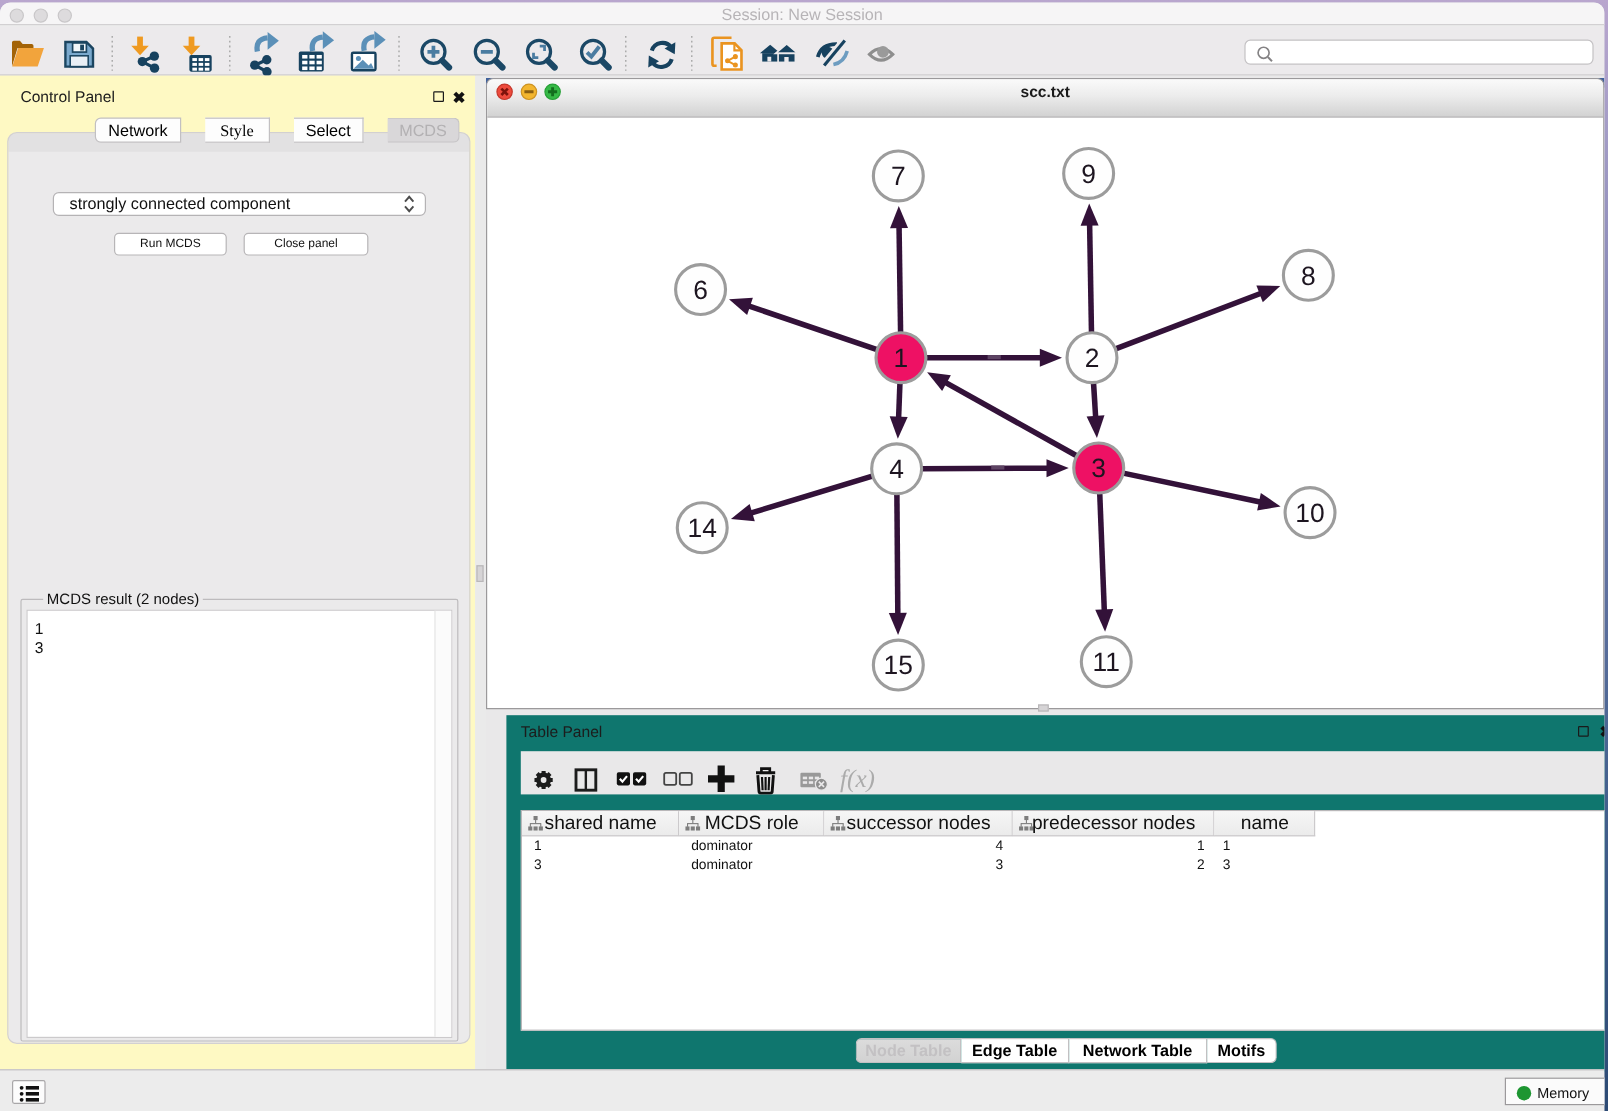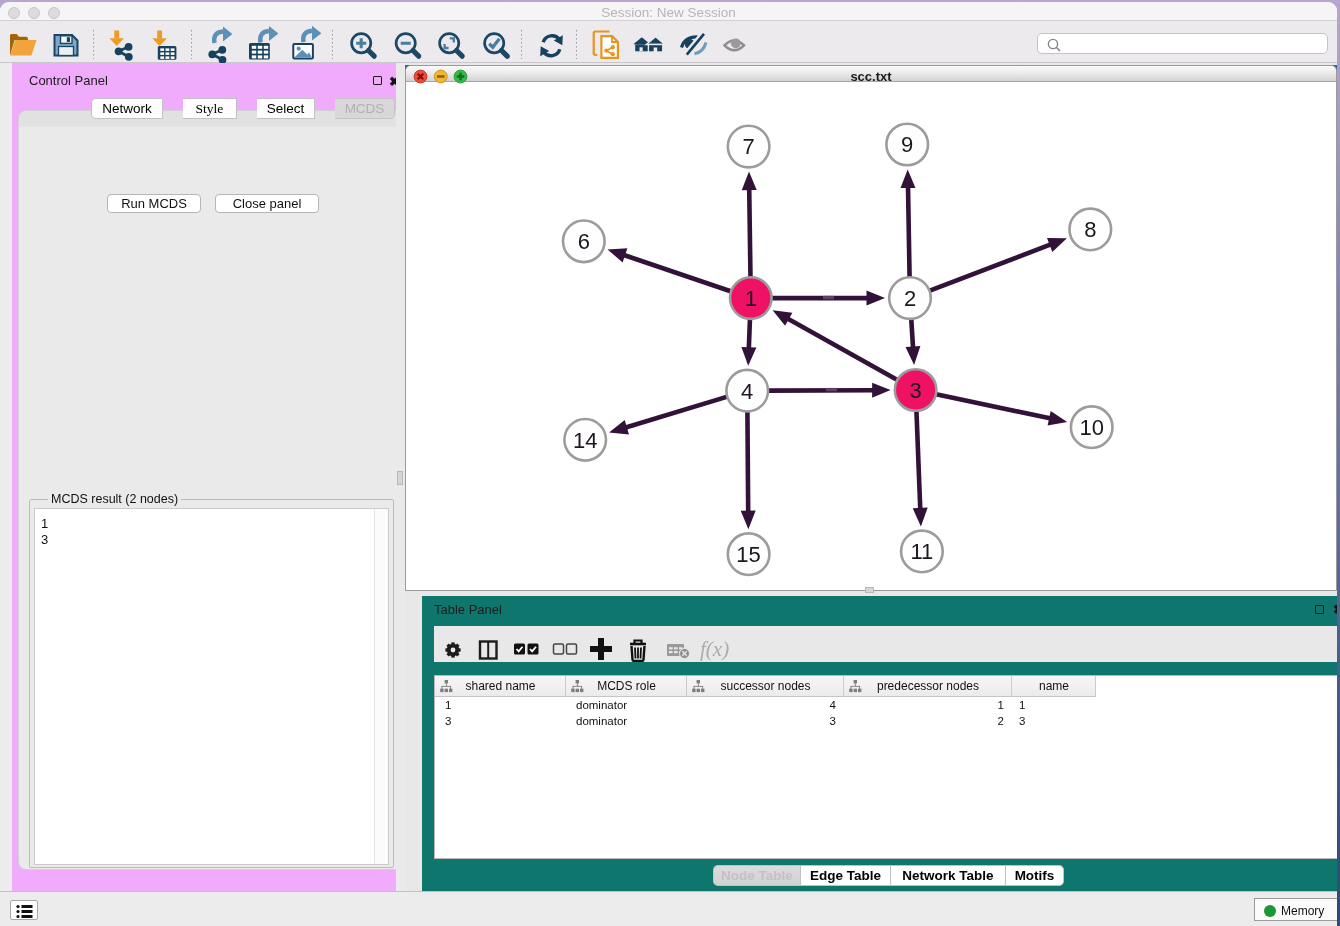--- a/index.html
+++ b/index.html
@@ -14,73 +14,73 @@
   .light { position:absolute; top:5px; width:12px; height:12px; border-radius:50%;
            background:#dddbdd; border:1px solid #c9c7c9; }
   #wintitle { position:absolute; top:3px; left:0; width:100%; text-align:center;
               font-size:13.5px; color:#b7b4b7; }
   
   #toolbar { position:absolute; left:0; top:20px; width:100%; height:41px;
              background:#eceaec; border-bottom:1px solid #c9c7c9; }
   #searchbox { position:absolute; left:1037px; top:11px; width:291px; height:21px;
                background:#fff; border:1px solid #c4c2c4; border-radius:5px; }
   
-  #cpanel { position:absolute; left:12px; top:61px; width:396px; height:830px; background:#f0abfc;padding-left:41px; }
+  #cpanel { position:absolute; left:0; top:61px; width:396px; height:830px; background:#fef9c3;padding-left:41px; }
   #cp-title { position:absolute; left:17px; top:10px; font-size:13px; color:#1c1c1c; }
   .float-ic { position:absolute; width:9px; height:9px; border:1.5px solid #1a1a1a; border-radius:1px; }
   .close-ic { position:absolute; font-size:13px; font-weight:bold; color:#111; line-height:11px; }
   #cp-box { position:absolute; left:6px; top:46.5px; width:386px; height:760px;
             border:1px solid #d2d0d2; border-radius:8px;
             background:linear-gradient(180deg,#e2e1e2 0,#e2e1e2 15px,#ebeaeb 16px); }
   .tabstrip { position:absolute; display:flex; z-index:5; }
   #cp-box { z-index:0; }
   #optlabel,#combo,.btn,#fieldset { z-index:3; }
   .tab { font-size:13.5px; color:#000; background:#fdfdfd; border:1px solid #c2c0c2;
          border-left:none; text-align:center; line-height:19px; height:21px; }
   .tab.first { border-left:1px solid #c2c0c2; border-radius:5px 0 0 5px; }
   .tab.sel { background:#d9d7d9; color:#b3b1b3; border-radius:0 5px 5px 0; border-color:#c6c4c6; }
   #optlabel { position:absolute; left:0; top:74.5px; width:396px; text-align:center; font-size:13px; color:#1a1a1a; }
   #combo { position:absolute; left:44px; top:97px; width:311px; height:20px;
            background:#fff; border:1px solid #b5b3b5; border-radius:5px;
            font-size:13.5px; color:#111; line-height:18px; padding-left:13px; }
   .btn { position:absolute; top:130.5px; height:19px; background:#fff; border:1px solid #b7b5b7;
-         border-radius:4px; font-size:13px; color:#111; text-align:center; line-height:17px; }
+         border-radius:4px; font-size:10px; color:#111; text-align:center; line-height:17px; }
   #fieldset { position:absolute; left:17px; top:436px; width:365px; height:369px;
               border:1px solid #bdbbbd; border-radius:2px; }
   #legend { position:absolute; left:7px; top:-8px; background:#ebeaeb; padding:0 3px;
             font-size:12.5px; color:#111;margin-left:11px; }
   #resultbox { position:absolute; left:4px; top:8px; width:355px; height:357px;
                background:#fff; border:1px solid #cccacc; font-size:13px; color:#111; }
   #scrolltrack { position:absolute; right:0; top:0; width:14px; height:100%;
                  background:#fbfbfb; border-left:1px solid #e4e4e4; }
   
   #vsplit { position:absolute; left:396px; top:61px; width:9px; height:830px; background:#eaeaea; }
   
   #rpane { position:absolute; left:405px; top:61px; width:932px; height:830px; background:#e9e8e9; }
   #bluecorner1 { position:absolute; left:0px; top:2px; width:8px; height:8px; background:#40619b; }
   #bluecorner2 { position:absolute; right:0px; top:2px; width:8px; height:8px; background:#40619b; }
   #netwin { position:absolute; left:0px; top:2px; width:932px; height:526px;
             border:1px solid #9b999b; border-radius:6px 6px 0 0; background:#fff; overflow:hidden; }
-  #nw-titlebar { position:absolute; left:0; top:0; width:100%; height:16px;
+  #nw-titlebar { position:absolute; left:0; top:0; width:100%; height:32px;
                  background:linear-gradient(180deg,#fafafa 0%,#ececec 45%,#d2d2d2 100%);
                  border-bottom:1px solid #a8a6a8; }
   #nw-title { position:absolute; top:3px; left:0; width:100%; text-align:center;
               font-size:13px; font-weight:bold; color:#1a1a1a; }
   
   #tpanel { position:absolute; left:422px; top:594px; width:932px; height:297px; background:#0f766e; }
   #tp-title { position:absolute; left:12px; top:6px; font-size:13px; color:#1c1c1c; }
   #tp-toolbar { position:absolute; left:12px; top:30px; width:908px; height:36px; background:#e9e8e9; }
   #ttable { position:absolute; left:12px; top:79px; width:913px; height:184px;
             background:#fff; border:1px solid #b9b7b9; }
   .thead { position:absolute; top:0; height:21px; background:linear-gradient(180deg,#f6f6f6,#ebebeb);
            border-right:1px solid #cccacc; border-bottom:1px solid #c6c4c6;
            font-size:12px; color:#111; text-align:center; line-height:21px; }
   .trow { position:absolute; font-size:11.5px; color:#111; }
   .hlabel { position:absolute; top:0; height:21px; line-height:21px; text-align:center;
-            font-size:12px; color:#111; }
+            font-size:16px; color:#111; }
   .tabstrip2 { position:absolute; display:flex; top:268.5px; left:291px; }
   .tab2 { font-size:13.5px; font-weight:bold; color:#000; background:#fff; border:1px solid #c2c0c2;
           border-left:none; text-align:center; line-height:19px; height:21px; }
   .tab2.sel { background:linear-gradient(180deg,#dcdcdc,#d2d2d2); color:#c3c1c3;
               border-radius:5px 0 0 5px; border-left:1px solid #c6c4c6; }
   .tab2.last { border-radius:0 5px 5px 0; }
   
   #statusbar { position:absolute; left:0; top:889px; width:1337px; height:35px;
                background:#ececec; border-top:1px solid #c2c0c2; }
   #listbtn { position:absolute; left:10px; top:8px; width:28px; height:20px;
@@ -256,20 +256,26 @@
     <div id="cp-title">Control Panel</div>
     <div class="float-ic" style="left:361px; top:13px;"></div>
     <div class="close-ic" style="left:377px; top:13px;">✖</div>
     <div class="tabstrip" style="left:79px; top:34.5px;gap:20px;">
       <div class="tab first" style="width:72px;">Network</div>
       <div class="tab" style="width:54px;font-family:Liberation Serif, serif;">Style</div>
       <div class="tab" style="width:58px;">Select</div>
       <div class="tab sel" style="width:60px;">MCDS</div>
     </div>
     <div id="cp-box"></div>
+    <div id="combo">strongly connected component
+      <svg width="12" height="18" style="position:absolute; right:7px; top:0px;">
+        <path d="M2.5 7 L6 3 L9.5 7" fill="none" stroke="#4c4c4c" stroke-width="1.6"></path>
+        <path d="M2.5 11 L6 15 L9.5 11" fill="none" stroke="#4c4c4c" stroke-width="1.6"></path>
+      </svg>
+    </div>
     <div class="btn" style="left:95px; width:94px;">Run MCDS</div>
     <div class="btn" style="left:203px; width:104px;">Close panel</div>
     <div id="fieldset">
       <div id="legend">MCDS result (2 nodes)</div>
       <div id="resultbox">
         <div style="position:absolute; left:6px; top:6.5px; line-height:16px;">1<br>3</div>
         <div id="scrolltrack"></div>
       </div>
     </div>
   </div>

